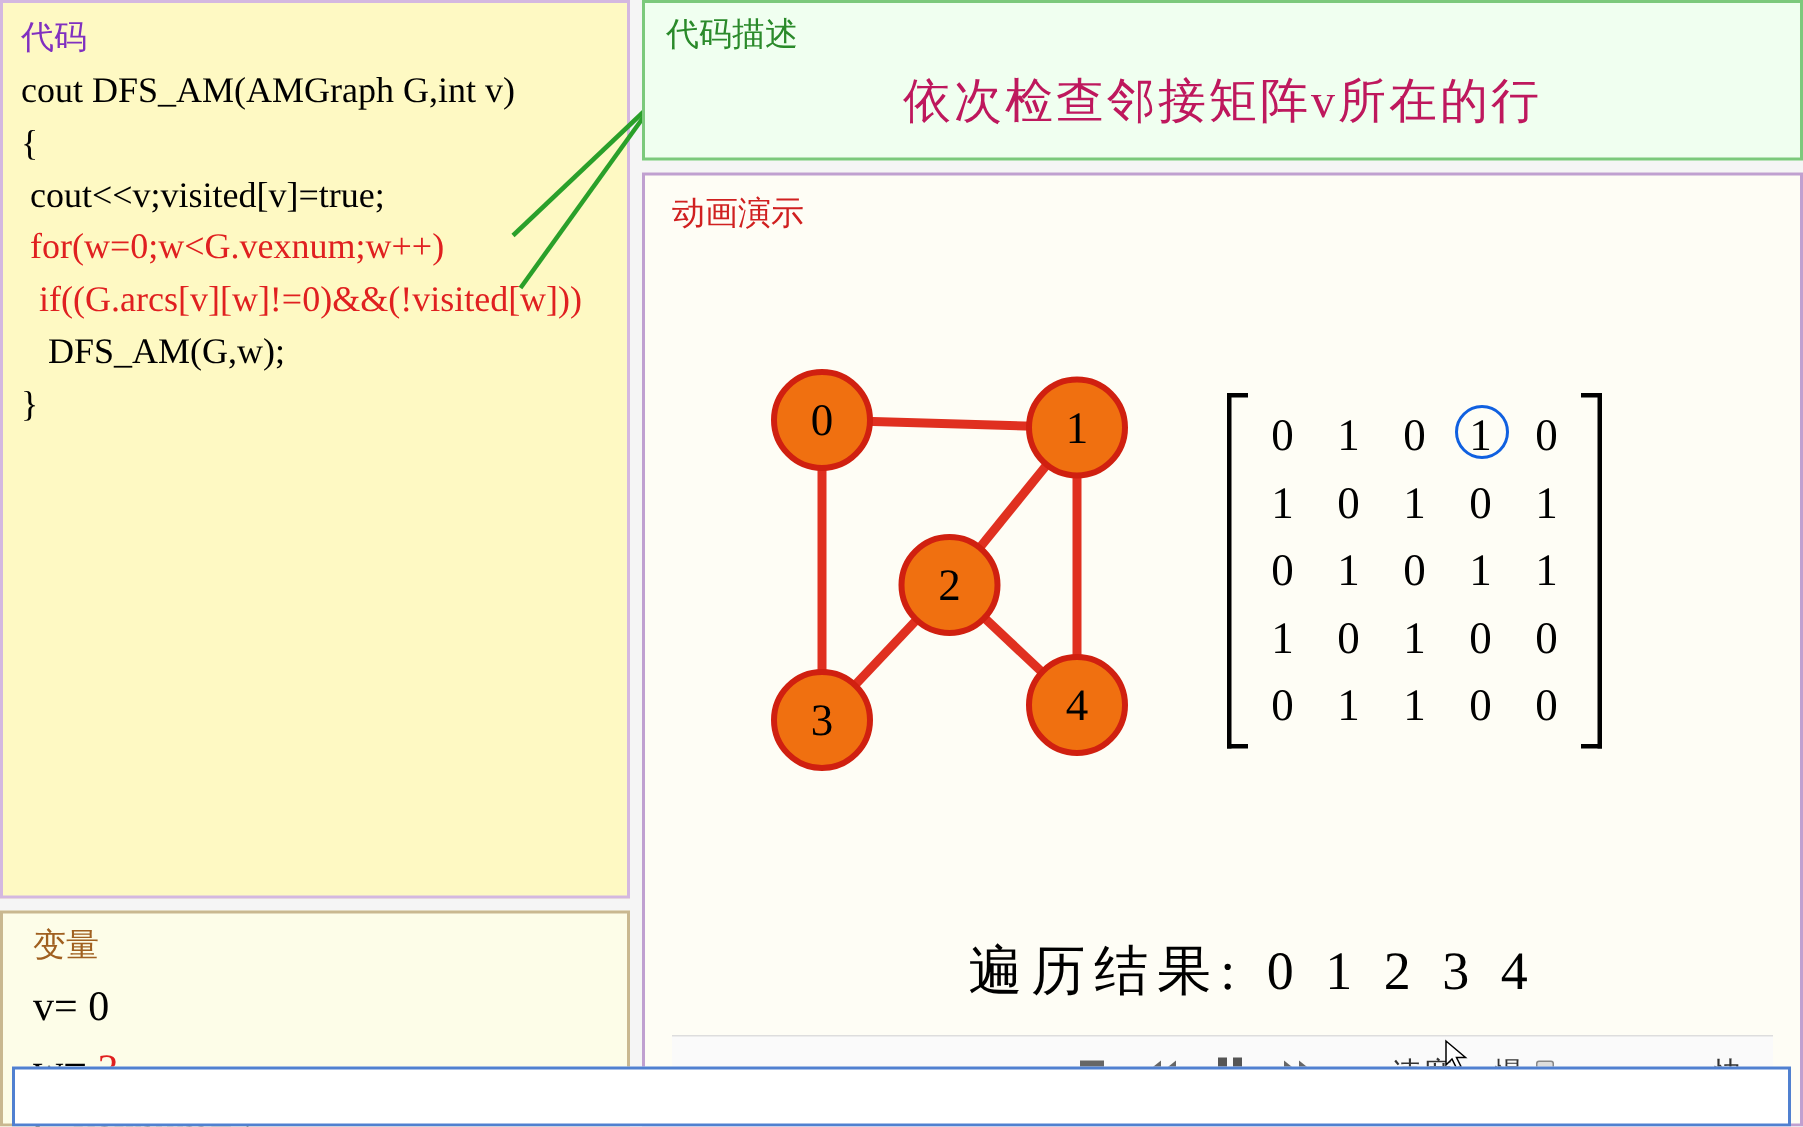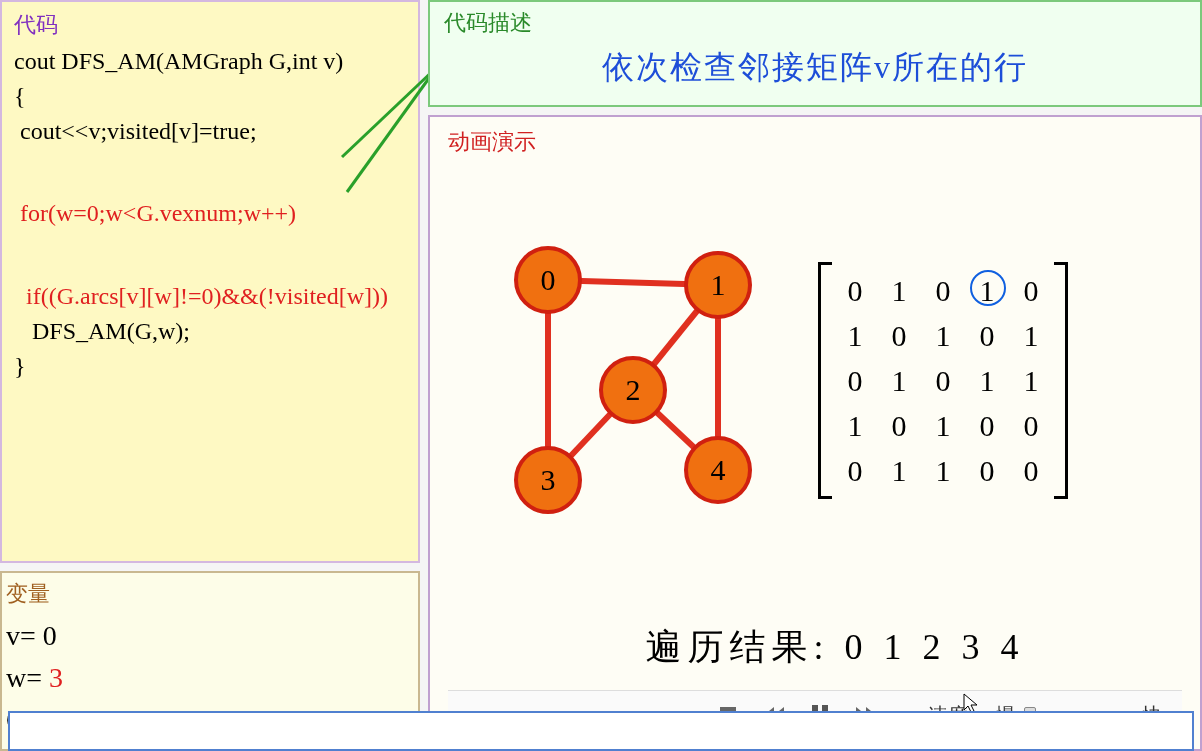--- a/index.html
+++ b/index.html
@@ -2,31 +2,31 @@
 <html><head>
 <meta charset="utf-8">
 <style>
 * { box-sizing: border-box; margin: 0; padding: 0; }
 body { font-family: "Times New Roman", "SimSun", serif; background: #f5f5f5; width: 1202px; height: 751px; position: relative; }
 .container { display: grid; grid-template-columns: 420px 1fr; grid-template-rows: auto 1fr auto; gap: 8px; padding: 0; height: 100%; }
 .panel { background: #fef9c3; border: 2px solid #c9a8d9; position: relative; }
 .code-panel { grid-column: 1; grid-row: 1 / 3; border-color: #d4b8e0; padding: 8px 12px; }
 .desc-panel { grid-column: 2; grid-row: 1; border-color: #7cc97c; background: #f0fff0; padding: 6px 14px; height: 107px; }
 .anim-panel { grid-column: 2; grid-row: 2 / 4; border-color: #c0a0d0; background: #fefdf5; padding: 10px 18px; display: flex; flex-direction: column; }
-.var-panel { grid-column: 1; grid-row: 3; border-color: #c9b890; background: #fdfde8; padding: 6px 4px; height: 180px; }
+.var-panel { grid-column: 1; grid-row: 3; border-color: #c9b890; background: #fdfde8; padding: 6px 20px; height: 144px; }
 .bottom-panel { position: absolute; bottom: 0; left: 8px; right: 8px; height: 40px; border: 2px solid #5080d0; background: #fff; padding: 6px 14px; }
 .label { font-size: 22px; }
 .label-purple { color: #8030c0; }
 .label-green { color: #2a8a2a; }
 .label-red { color: #d02020; }
 .label-brown { color: #a06020; }
 .code-body { font-size: 24px; line-height: 1.45; margin-top: 4px; font-family: "Times New Roman", serif; }
 .code-line { white-space: pre; }
-.hl-red { color: #e02020; margin-top: 48px; }
-.desc-text { color: #1d4ed8; font-size: 32px; text-align: center; margin-top: 8px; letter-spacing: 2px; }
+.hl-red { color: #e02020; }
+.desc-text { color: #be185d; font-size: 32px; text-align: center; margin-top: 8px; letter-spacing: 2px; }
 .pointer-line { position: absolute; pointer-events: none; }
 .anim-body { flex: 1; display: flex; gap: 30px; align-items: center; padding: 10px 20px; }
 .graph-svg { width: 320px; height: 300px; }
 .matrix { font-size: 30px; font-family: Georgia, serif; display: flex; align-items: stretch; }
 .bracket { font-size: 26px; display:flex; flex-direction:column; justify-content:space-between; width:14px; }
 .bracket-left { border-left:3px solid #000; border-top:3px solid #000; border-bottom:3px solid #000; }
 .bracket-right { border-right:3px solid #000; border-top:3px solid #000; border-bottom:3px solid #000; }
 .matrix-body { padding: 6px 10px; }
 .matrix-row { display:flex; gap: 18px; line-height:1.5; }
 .matrix-cell { width: 26px; text-align:center; position:relative; }

